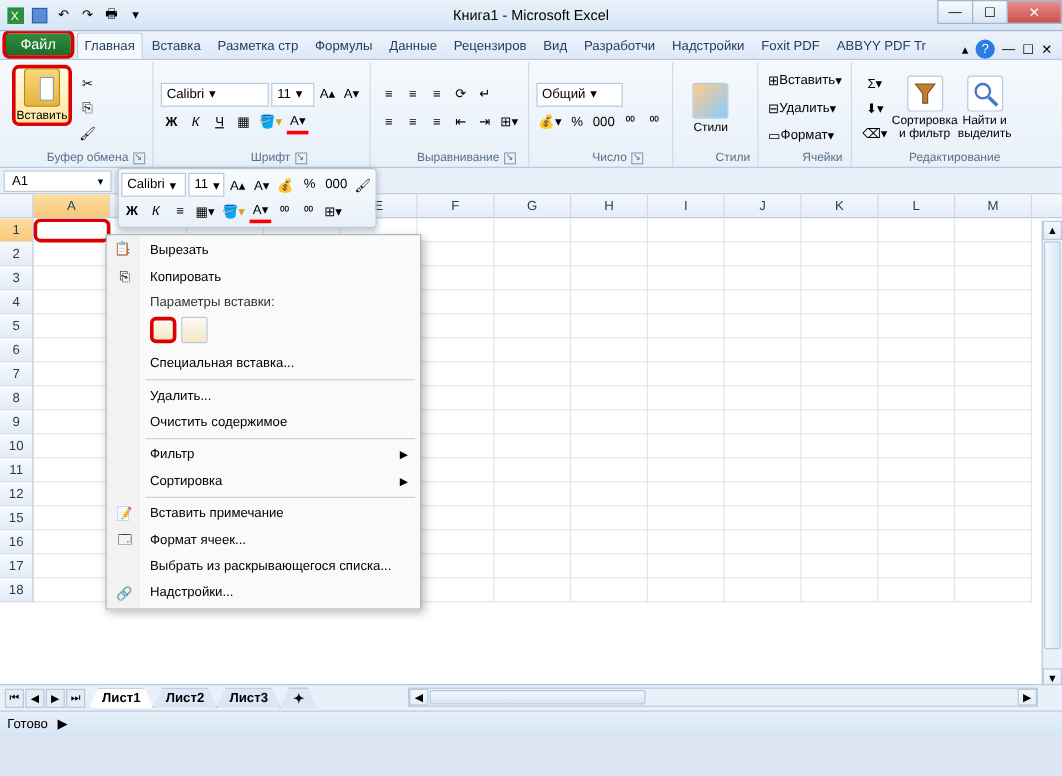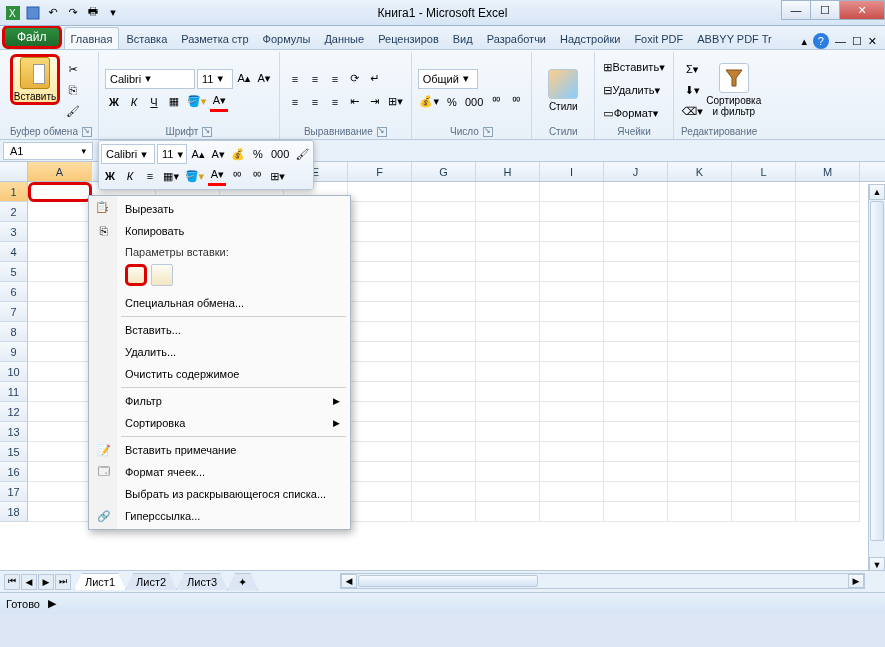--- a/index.html
+++ b/index.html
@@ -18,21 +18,21 @@
   .tabs-row { height: 24px; background: linear-gradient(to bottom,#eef4fb,#dde9f7); display: flex; align-items: flex-end; padding-left: 2px; border-bottom: 1px solid #b8c9dc; }
   .file-tab { background: linear-gradient(to bottom,#2d8f3e,#1e6b2c); color: #fff; border: 3px solid #d00; border-radius: 6px; padding: 2px 12px; font-size: 12px; margin-right: 2px; height: 24px; display: flex; align-items: center;}
   .tab { padding: 3px 6px; font-size: 11px; border: 1px solid transparent; border-bottom: none; color: #1f3b5a; cursor: default; height: 22px; display: flex; align-items: center;}
   .tab.active { background: #f5f9fd; border-color: #b8c9dc; border-top-left-radius: 3px; border-top-right-radius: 3px; margin-top: 48px;}
   .tabs-right { margin-left: auto; display: flex; gap: 6px; padding-right: 8px; align-items: center;}
   .help-circ { width: 16px; height: 16px; border-radius: 50%; background: #2b7de1; color: #fff; display: flex; align-items: center; justify-content: center; font-size: 11px;}
 
   
   .ribbon { height: 90px; background: linear-gradient(to bottom,#f5f9fd,#e8f0f9); border-bottom: 1px solid #b8c9dc; display: flex; padding: 2px 4px 0 4px;}
   .group { border-right: 1px solid #cfdbe8; padding: 2px 6px 0 6px; display: flex; flex-direction: column; justify-content: space-between; position: relative;}
-  .group-label { text-align: center; font-size: 10px; color: #5b6f85; padding-bottom: 2px; display: flex; justify-content: center; align-items: center; gap: 4px;}
+  .group-label { text-align: center; font-size: 10px; color: #5b6f85; padding-bottom: 2px; display: flex; justify-content: center; align-items: center; gap: 4px; margin-left: 29px;}
   .group-body { flex: 1; display: flex; }
   .paste-big { width: 50px; display: flex; flex-direction: column; align-items: center; justify-content: center; gap: 2px; border: 3px solid #d00; border-radius: 6px; background: linear-gradient(to bottom,#fffbe4,#ffe6a0);}
   .paste-icon { width: 30px; height: 32px; background: linear-gradient(to bottom,#f9d978,#e8b23e); border: 1px solid #b8860b; border-radius: 3px; position: relative;}
   .paste-icon::after { content: ""; position: absolute; inset: 6px 4px 4px 12px; background: #fff; border: 1px solid #999;}
   .rb-row { display: flex; gap: 2px; align-items: center; height: 22px;}
   .rb-btn { min-width: 18px; height: 20px; display: flex; align-items: center; justify-content: center; font-size: 11px; padding: 0 2px;}
   .sel { background: #fff; border: 1px solid #b8c9dc; height: 20px; font-size: 11px; padding: 0 4px; display: flex; align-items: center; gap: 4px;}
   .bold { font-weight: bold;} .ital { font-style: italic;} .under { text-decoration: underline;}
   .big-btn { display: flex; flex-direction: column; align-items: center; justify-content: center; width: 50px; gap: 2px;}
   .big-btn .ico { width: 30px; height: 30px; border: 1px solid #b8c9dc; border-radius: 3px; background: #fff;}
@@ -70,21 +70,21 @@
   .ctx-header { height: 20px; padding-left: 34px; font-size: 11px; display: flex; align-items: center; color: #333;}
   .paste-opts { display: flex; gap: 4px; padding: 2px 0 6px 34px;}
   .pop-btn { width: 22px; height: 22px; border: 1px solid #b8c9dc; border-radius: 2px; background: linear-gradient(to bottom,#fdfbf3,#f3e7c3);}
   .pop-btn.hl { border: 3px solid #d00; border-radius: 5px;}
   .submenu-arrow { margin-left: auto; margin-right: 8px; font-size: 9px;}
 
   
   .sheet-bar { height: 22px; background: #e8f0f9; border-top: 1px solid #b8c9dc; display: flex; align-items: center; position: relative;}
   .sheet-nav { display: flex; gap: 1px; padding: 0 4px;}
   .sheet-nav-btn { width: 16px; height: 16px; background: #e4ecf5; border: 1px solid #b8c9dc; display: flex; align-items: center; justify-content: center; font-size: 9px;}
-  .sheet-tab { padding: 2px 10px; background: #fff; border: 1px solid #b8c9dc; border-bottom: none; font-size: 11px; margin-left: -1px; border-top-left-radius: 0; clip-path: polygon(0 100%, 8px 0, calc(100% - 8px) 0, 100% 100%);}
+  .sheet-tab { padding: 2px 10px; background: #fff; border: 1px solid #b8c9dc; border-bottom: none; font-size: 11px; margin-left: -1px; border-top-left-radius: 0; clip-path: polygon(0 100%, 8px 0, calc(100% - 8px) 0, 100% 100%); font-weight: bold;}
   .sheet-tab.inactive { background: #dce6f4;}
   .hscroll { position: absolute; right: 20px; left: 340px; top: 2px; height: 16px; background: #e8f0f9; border: 1px solid #b8c9dc; display: flex; align-items: center;}
   .hscroll .arrow { width: 16px; height: 14px; background: linear-gradient(to bottom,#f5f9fd,#e4ecf5); border: 1px solid #b8c9dc; display: flex; align-items: center; justify-content: center; font-size: 9px;}
   .hscroll .thumb { width: 180px; height: 12px; background: linear-gradient(to bottom,#f5f9fd,#d6e5f5); border: 1px solid #b8c9dc; border-radius: 2px; margin-left: 1px;}
 
   
   .status-bar { height: 22px; background: linear-gradient(to bottom,#e8f0f9,#d6e5f5); border-top: 1px solid #b8c9dc; display: flex; align-items: center; padding: 0 6px; justify-content: space-between;}
   .view-btns { display: flex; gap: 1px;}
   .view-btn { width: 20px; height: 16px; background: linear-gradient(to bottom,#f5f9fd,#e4ecf5); border: 1px solid #b8c9dc;}
   .zoom-slider { width: 110px; height: 4px; background: #c4d3e4; position: relative; margin: 0 6px;}
@@ -214,21 +214,21 @@
     </div>
     <div class="group-label">
         <span>Выравнивание</span>
         <span class="dialog-launcher"></span>
       </div>
   </div>
 
   <div class="group">
     <div class="group-body fontcol">
       <div class="rb-row">
-          <div class="sel" style="width:60px;"><span>Общий</span>▾</div>
+          <div class="sel" style="width:72px;"><span>Общий</span>▾</div>
         </div>
       <div class="rb-row">
         <div class="rb-btn">💰▾</div>
         <div class="rb-btn">%</div>
         <div class="rb-btn">000</div>
         <div class="rb-btn">⁰⁰</div>
         <div class="rb-btn">⁰⁰</div>
       </div>
     </div>
     <div class="group-label">
@@ -270,20 +270,30 @@
         <div class="rb-btn">⌫▾</div>
       </div>
       <div class="big-btn">
         <div class="ico" style="position:relative;">
             <svg width="28" height="28">
               <polygon points="6,6 22,6 16,14 16,22 12,22 12,14" fill="#c08030" stroke="#805020"></polygon>
             </svg>
           </div>
         <span style="font-size:10px; text-align:center; white-space:pre;">Сортировка
 и фильтр</span>
+      </div>
+      <div class="big-btn">
+        <div class="ico">
+            <svg width="28" height="28">
+              <circle cx="12" cy="12" r="6" fill="none" stroke="#4478c8" stroke-width="2"></circle>
+              <line x1="17" y1="17" x2="24" y2="24" stroke="#4478c8" stroke-width="3"></line>
+            </svg>
+          </div>
+        <span style="font-size:10px; text-align:center; white-space:pre;">Найти и
+выделить</span>
       </div>
     </div>
     <div class="group-label">Редактирование</div>
   </div>
 </div>
 
 <div class="fbar-row">
   <div class="name-box">
       <span>A1</span>
       <span style="font-size:9px;">▾</span>
@@ -494,36 +504,20 @@
       <div class="cell"></div>
       <div class="cell"></div>
       <div class="cell"></div>
       <div class="cell"></div>
       <div class="cell"></div>
       <div class="cell"></div>
       <div class="cell"></div>
       <div class="cell"></div>
     </div>
     <div class="row">
-      <div class="rh">13</div>
-      <div class="cell"></div>
-      <div class="cell"></div>
-      <div class="cell"></div>
-      <div class="cell"></div>
-      <div class="cell"></div>
-      <div class="cell"></div>
-      <div class="cell"></div>
-      <div class="cell"></div>
-      <div class="cell"></div>
-      <div class="cell"></div>
-      <div class="cell"></div>
-      <div class="cell"></div>
-      <div class="cell"></div>
-    </div>
-    <div class="row">
       <div class="rh">15</div>
       <div class="cell"></div>
       <div class="cell"></div>
       <div class="cell"></div>
       <div class="cell"></div>
       <div class="cell"></div>
       <div class="cell"></div>
       <div class="cell"></div>
       <div class="cell"></div>
       <div class="cell"></div>
@@ -625,26 +619,23 @@
     </div>
   <div class="ctx-header">
       <span class="ctx-ico">📋</span>
       <span>Параметры вставки:</span>
     </div>
   <div class="paste-opts">
     <div class="pop-btn hl"></div>
     <div class="pop-btn"></div>
   </div>
   <div class="ctx-item">
-      <span>Специальная обмена...</span>
+      <span>Специальная вставка...</span>
     </div>
   <div class="ctx-sep"></div>
-  <div class="ctx-item">
-      <span>Вставить...</span>
-    </div>
   <div class="ctx-item">
       <span>Удалить...</span>
     </div>
   <div class="ctx-item">
       <span>Очистить содержимое</span>
     </div>
   <div class="ctx-sep"></div>
   <div class="ctx-item">
       <span>Фильтр</span>
       <span class="submenu-arrow">▶</span>
@@ -660,21 +651,21 @@
     </div>
   <div class="ctx-item">
       <span class="ctx-ico">🗔</span>
       <span>Формат ячеек...</span>
     </div>
   <div class="ctx-item">
       <span>Выбрать из раскрывающегося списка...</span>
     </div>
   <div class="ctx-item">
       <span class="ctx-ico">🔗</span>
-      <span>Гиперссылка...</span>
+      <span>Надстройки...</span>
     </div>
 </div>
 
 <div class="sheet-bar">
   <div class="sheet-nav">
     <div class="sheet-nav-btn">⏮</div>
     <div class="sheet-nav-btn">◀</div>
     <div class="sheet-nav-btn">▶</div>
     <div class="sheet-nav-btn">⏭</div>
   </div>

